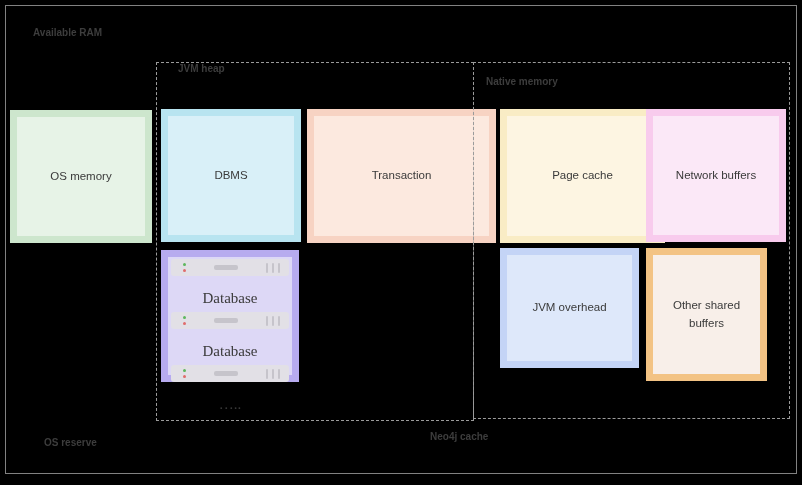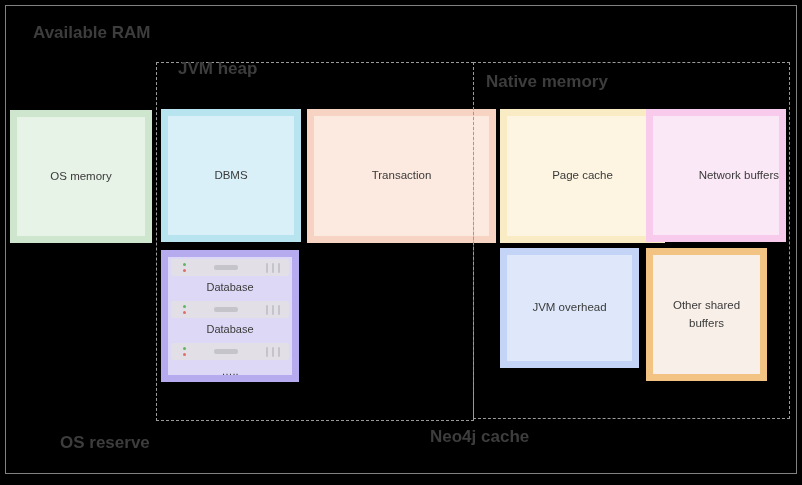--- a/index.html
+++ b/index.html
@@ -11,27 +11,27 @@
     position:absolute;left:5px;top:5px;width:792px;height:469px;
     border:1px solid #828282;box-sizing:border-box;z-index:1;
   }
   .region{
     position:absolute;border:1px dashed #9b9b9b;box-sizing:border-box;
     z-index:5;pointer-events:none;
   }
   .region-jvm-heap{left:156px;top:62px;width:318px;height:359px;}
   .region-native{left:473px;top:62px;width:317px;height:357px;}
   .floating-label{
-    position:absolute;font-size:17px;font-weight:600;color:#3d3d3d;
+    position:absolute;font-size:10px;font-weight:600;color:#3d3d3d;
     z-index:6;line-height:14px;white-space:nowrap;
   }
   .lbl-available{left:33px;top:26px;}
   .lbl-jvmheap{left:178px;top:62px;}
   .lbl-native{left:486px;top:75px;}
-  .lbl-osreserve{left:60px;top:436px;text-align:center;}
+  .lbl-osreserve{left:44px;top:436px;text-align:center;}
   .lbl-neo4j{left:430px;top:430px;}
   .membox{
     position:absolute;box-sizing:border-box;border:7px solid;
     display:flex;align-items:center;justify-content:center;text-align:center;
     z-index:2;font-size:11.5px;color:#3a3a3a;line-height:1.5;
   }
   .box-os{left:10px;top:110px;width:142px;height:133px;}
   .box-dbms{left:161px;top:109px;width:140px;height:133px;}
   .box-transaction{left:307px;top:109px;width:189px;height:134px;}
   .box-pagecache{left:500px;top:109px;width:165px;height:134px;}
@@ -48,21 +48,21 @@
   .server{
     width:118px;height:17px;border-radius:3px;
     display:flex;align-items:center;justify-content:space-between;
     padding:0 9px 0 12px;box-sizing:border-box;
   }
   .leds{display:flex;flex-direction:column;gap:3px;}
   .led{width:3px;height:3px;border-radius:50%;}
   .chassis-bar{width:24px;height:5px;border-radius:2px;}
   .vents{display:flex;gap:4px;}
   .vent{width:2px;height:10px;border-radius:1px;}
-  .stack-label{font-size:11px;color:#3a3a3a;margin-top:6px;line-height:11px;}
+  .stack-label{font-size:15px;color:#3a3a3a;margin-top:17px;line-height:11px;font-family:Liberation Serif, serif;}
 </style>
 </head>
 <body>
 
 <div class="canvas">
 
   <div class="outer-frame"></div>
 
   <div class="floating-label lbl-available">Available RAM</div>
 
@@ -81,21 +81,21 @@
   </div>
 
   <div class="membox box-dbms" style="border-color: rgb(184, 228, 240); background-color: rgb(217, 240, 248);">
     <span>DBMS</span>
   </div>
 
   <div class="membox box-pagecache" style="border-color: rgb(249, 236, 197); background-color: rgb(253, 245, 226);">
     <span>Page cache</span>
   </div>
 
-  <div class="membox box-network" style="border-color: rgb(248, 203, 237); background-color: rgb(251, 232, 247); justify-content: flex-end;">
+  <div class="membox box-network" style="border-color: rgb(248, 203, 237); background-color: rgb(251, 232, 247);">
     <span>Network buffers</span>
   </div>
 
   <div class="membox box-jvmoverhead" style="border-color: rgb(196, 212, 246); background-color: rgb(222, 232, 250);">
     <span>JVM overhead</span>
   </div>
 
   <div class="membox box-othershared" style="border-color: rgb(243, 195, 132); background-color: rgb(248, 239, 233);">
     <span class="narrow-label">Other shared buffers</span>
   </div>

